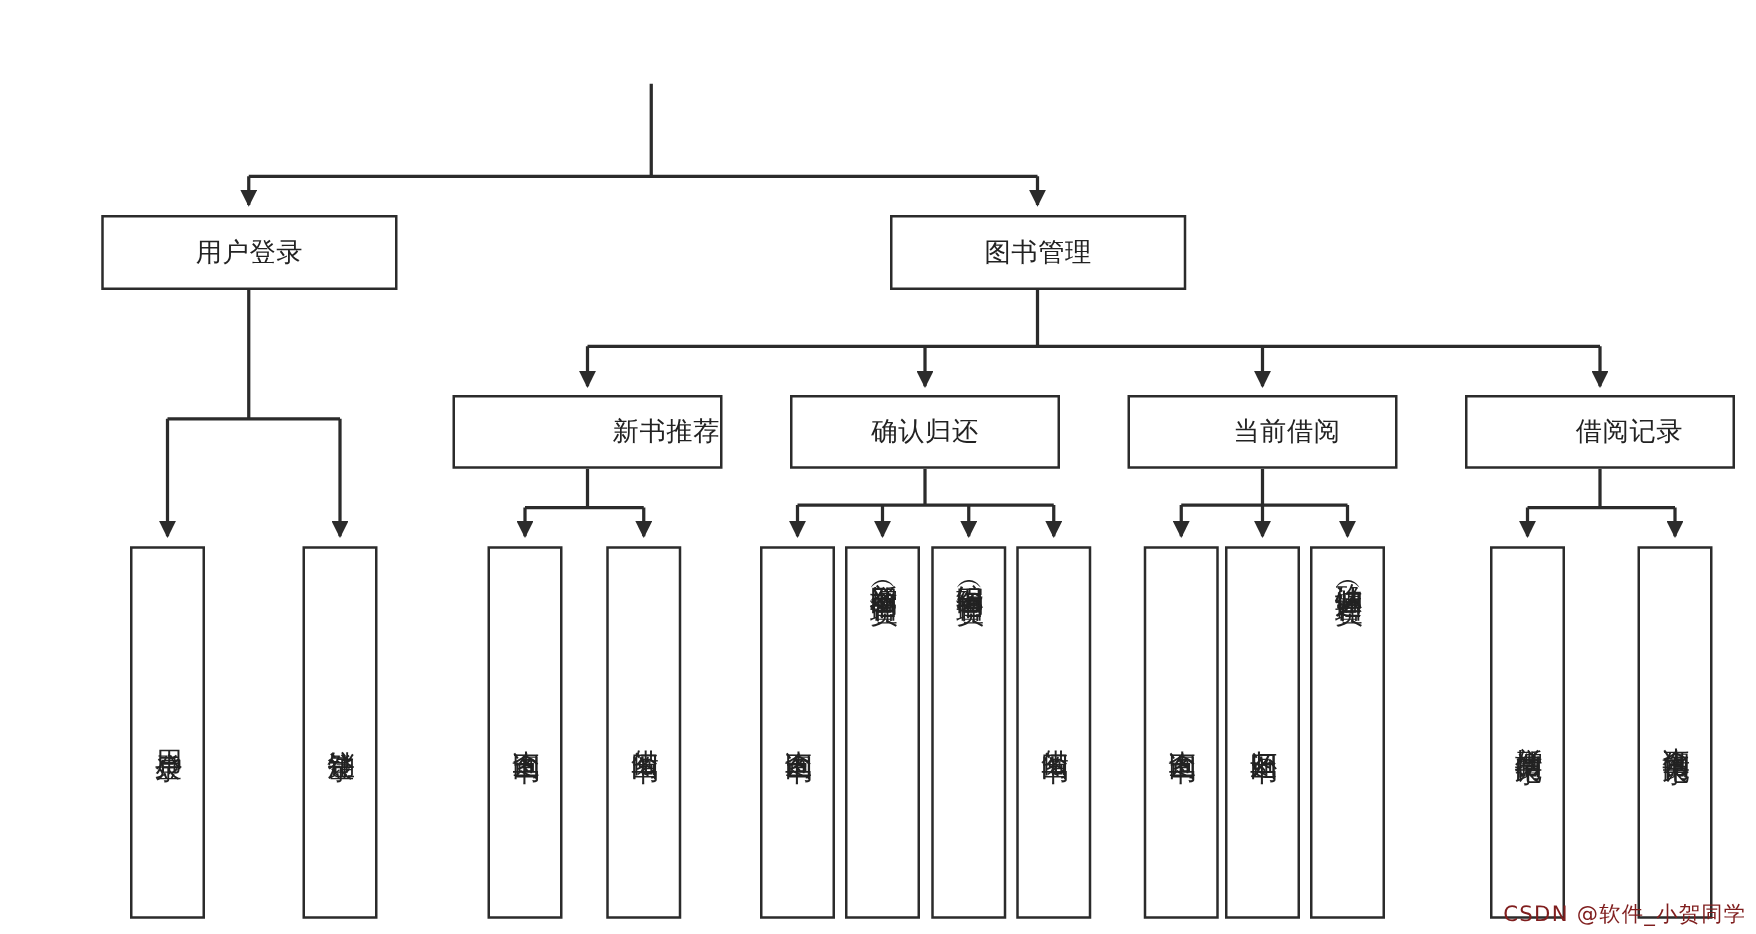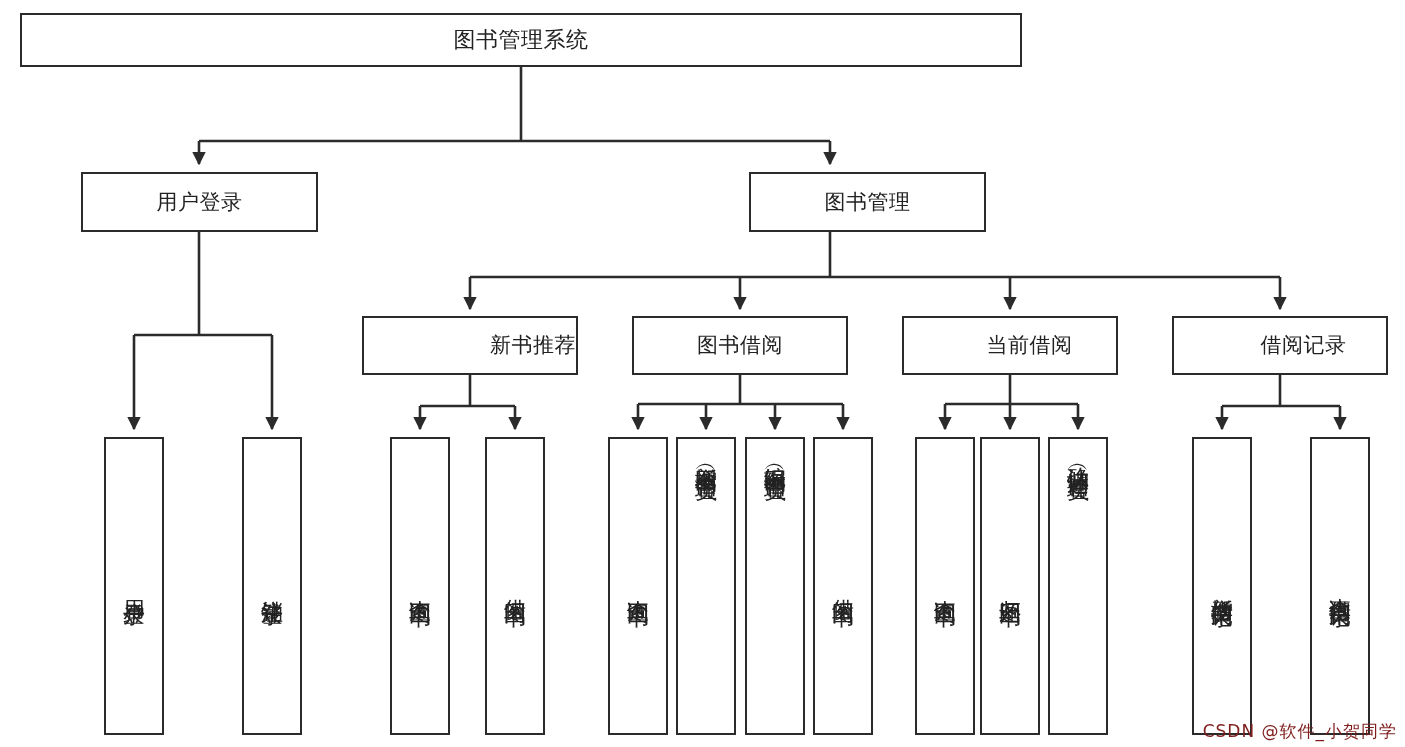--- a/index.html
+++ b/index.html
@@ -129,36 +129,33 @@
       <path d="M 1010 404 L 1010 429" marker-end="url(#arrow)"></path>
       <path d="M 1078 404 L 1078 429" marker-end="url(#arrow)"></path>
 
       <path d="M 1280 375 L 1280 406"></path>
       <path d="M 1222 406 L 1340 406"></path>
       <path d="M 1222 406 L 1222 429" marker-end="url(#arrow)"></path>
       <path d="M 1340 406 L 1340 429" marker-end="url(#arrow)"></path>
     </g>
   </svg>
 
-  <div class="node horiz root" style="left:20px; top:13px; width:1002px; height:54px;">
-    <span class="lbl">图书管理系统</span>
-  </div>
 
   <div class="node horiz" style="left:81px; top:172px; width:237px; height:60px;">
     <span class="lbl">用户登录</span>
   </div>
-  <div class="node horiz" style="left:712px; top:172px; width:237px; height:60px;margin-left:37px;">
+  <div class="node horiz" style="left:712px; top:172px; width:237px; height:60px;">
     <span class="lbl">图书管理</span>
   </div>
 
   <div class="node horiz" style="left:362px; top:316px; width:216px; height:59px;justify-content:flex-end;">
     <span class="lbl">新书推荐</span>
   </div>
   <div class="node horiz" style="left:632px; top:316px; width:216px; height:59px;">
-    <span class="lbl">图书借阅</span>
+    <span class="lbl">确认归还</span>
   </div>
   <div class="node horiz" style="left:902px; top:316px; width:216px; height:59px;padding-left:39px;">
     <span class="lbl">当前借阅</span>
   </div>
   <div class="node horiz" style="left:1172px; top:316px; width:216px; height:59px;padding-left:47px;">
     <span class="lbl">借阅记录</span>
   </div>
 
   <div class="node vert mid" style="left:104px; top:437px; width:60px; height:298px;">
     <span class="lbl">用户登录</span>

